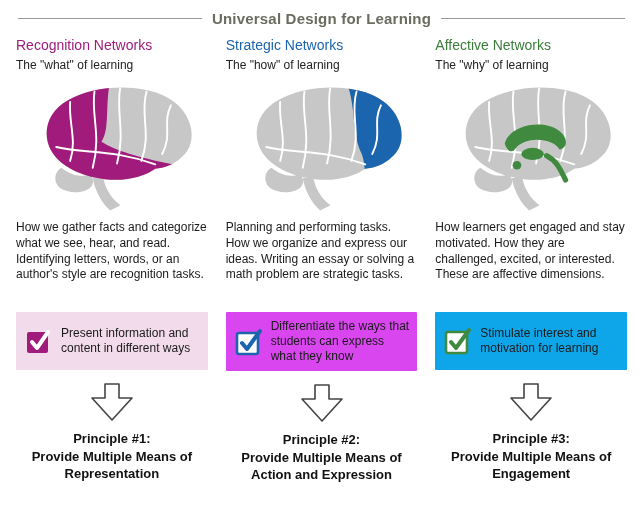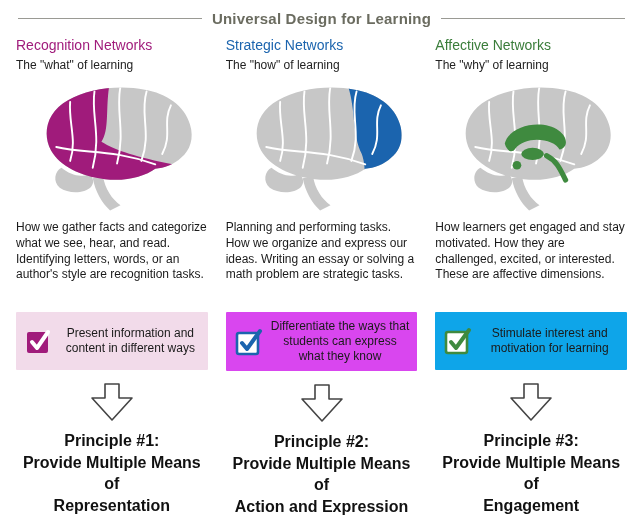--- a/index.html
+++ b/index.html
@@ -31,33 +31,33 @@
 
   .col-sub { font-size: 12px; color: #222; margin-bottom: 6px; }
 
   .brain-box { height: 138px; display: flex; align-items: center; }
   .brain-box svg { width: 100%; height: 132px; }
 
   .desc { font-size: 12px; line-height: 1.32; min-height: 92px; margin-top: 4px; }
 
   .callout {
     display: flex; align-items: center; gap: 7px;
-    padding: 7px 8px; min-height: 58px; border-radius: 1px; text-align: center;
+    padding: 7px 8px; min-height: 58px; border-radius: 1px;
   }
   .c1 .callout { background: #F2DBEA; }
   .c2 .callout { background: #d946ef; }
   .c3 .callout { background: #0ea5e9; }
   .callout .cb { flex: 0 0 30px; height: 30px; }
   .callout .cb svg { width: 30px; height: 30px; overflow: visible; }
   .callout .txt { font-size: 12px; line-height: 1.25; }
 
   .arrow-row { display: flex; justify-content: center; margin: 12px 0 8px; }
   .arrow-row svg { width: 46px; height: 40px; }
 
-  .principle { text-align: center; font-size: 16px; font-weight: bold; line-height: 1.35; color: #111; }
+  .principle { text-align: center; font-size: 13px; font-weight: bold; line-height: 1.35; color: #111; }
   .principle span { display: block; }
 
   
   .brain-gray { fill: #C7C7C7; }
   .sulci { stroke: #ffffff; stroke-width: 2.2; fill: none; stroke-linecap: round; }
 </style>
 </head>
 <body>
 
 <div class="wrap">

